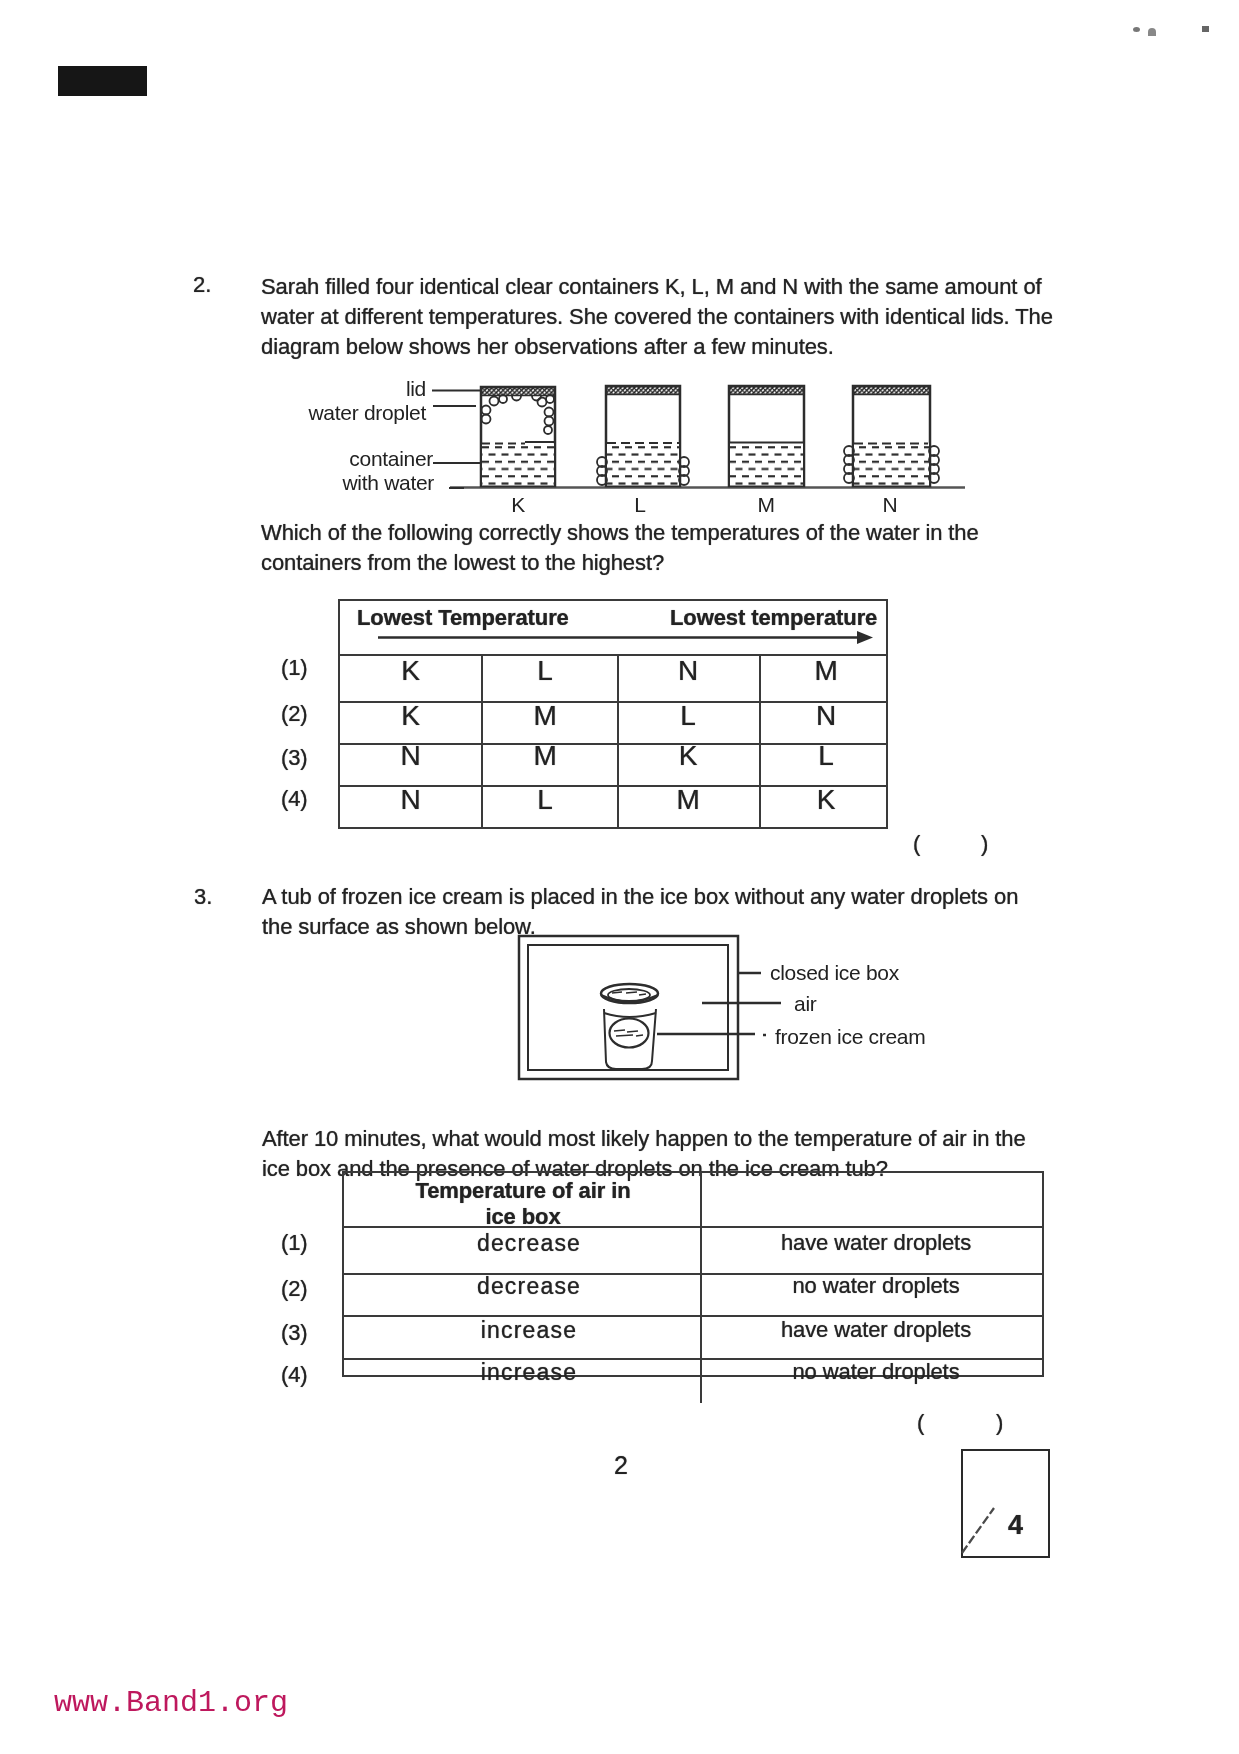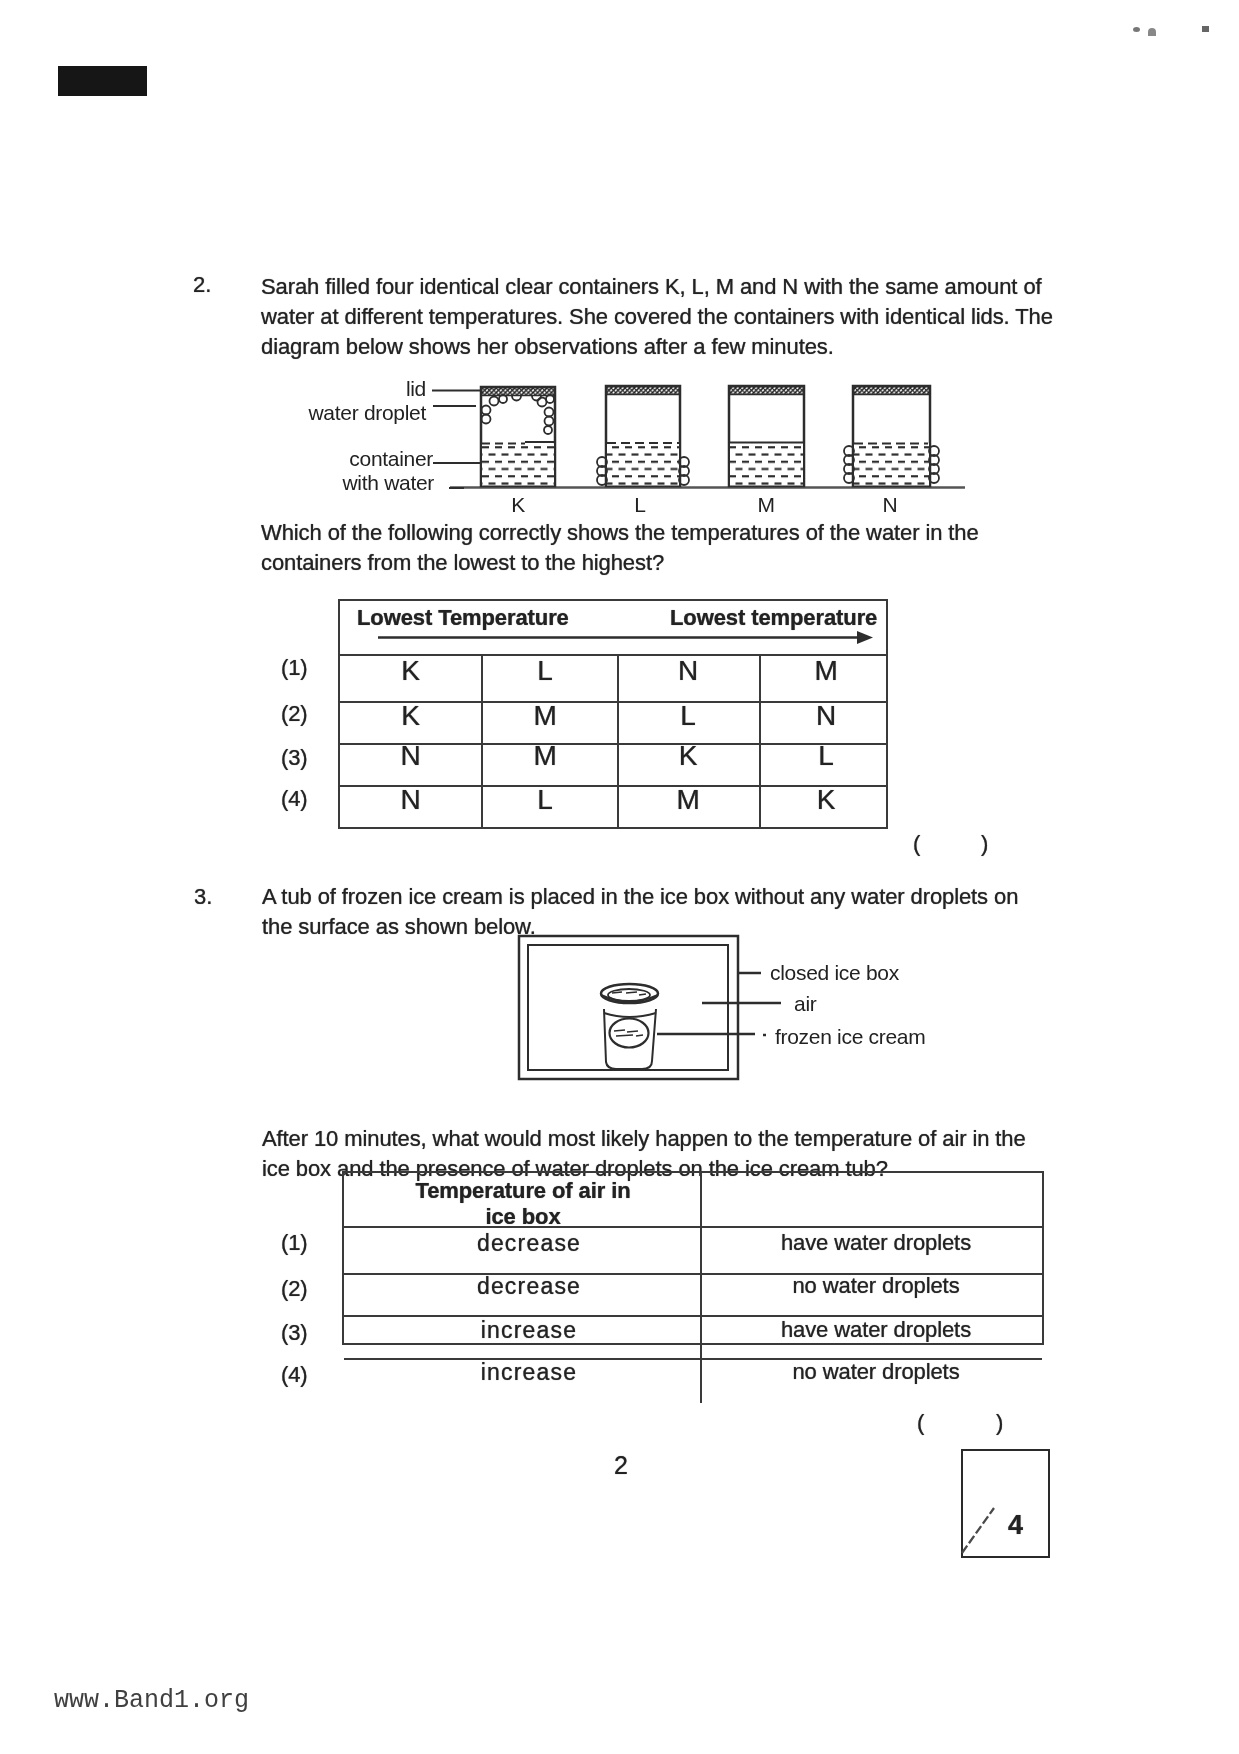--- a/index.html
+++ b/index.html
@@ -186,21 +186,21 @@
     </g>
     <g font-family="Liberation Sans, sans-serif" font-size="21" fill="#222" letter-spacing="-0.3">
       <text x="270" y="55">closed ice box</text>
       <text x="294" y="86">air</text>
       <text x="275" y="119">frozen ice cream</text>
     </g>
   </svg>
 
   <div class="t" style="left:262px;top:1092px;width:790px;margin-top:32px;">After 10 minutes, what would most likely happen to the temperature of air in the<br>ice box and the presence of water droplets on the ice cream tub?</div>
 
-  <div id="table2" style="position:absolute;left:342px;top:1171px;width:702px;height:174px;border:2px solid #3a3a3a;box-sizing:border-box;">
+  <div id="table2" style="position:absolute;left:342px;top:1171px;width:702px;height:206px;border:2px solid #3a3a3a;box-sizing:border-box;">
     <div class="lbl b" style="left:0;top:5px;width:358px;text-align:center;">Temperature of air in<br>ice box</div>
     <div style="position:absolute;left:0;top:53px;width:698px;height:0;border-top:2px solid #3a3a3a;"></div>
     <div style="position:absolute;left:0;top:100px;width:698px;height:0;border-top:2px solid #3a3a3a;"></div>
     <div style="position:absolute;left:0;top:142px;width:698px;height:0;border-top:2px solid #3a3a3a;"></div>
     <div style="position:absolute;left:0;top:185px;width:698px;height:0;border-top:2px solid #3a3a3a;"></div>
     <div style="position:absolute;left:356px;top:0;width:0;height:230px;border-left:2px solid #3a3a3a;"></div>
     <div class="lbl" style="left:7px;top:57px;width:356px;text-align:center;letter-spacing:1.2px;font-size:23px;">decrease</div>
     <div class="lbl" style="left:362px;top:57px;width:340px;text-align:center;">have water droplets</div>
     <div class="lbl" style="left:7px;top:100px;width:356px;text-align:center;letter-spacing:1.2px;font-size:23px;">decrease</div>
     <div class="lbl" style="left:362px;top:100px;width:340px;text-align:center;">no water droplets</div>
@@ -221,13 +221,13 @@
   <div class="lbl" style="left:614px;top:1451px;font-size:25px;">2</div>
 
   <div style="position:absolute;left:961px;top:1449px;width:85px;height:105px;border:2px solid #2a2a2a;"></div>
   <svg style="position:absolute;left:955px;top:1440px;" width="110" height="130" viewBox="0 0 110 130">
     <line x1="7" y1="113" x2="39" y2="68" stroke="#4a4a4a" stroke-width="2.3" stroke-dasharray="9 3"></line>
   </svg>
   <div class="lbl b" style="left:1008px;top:1510px;font-size:27px;">4</div>
 
 </div>
 
-  <div style="position:absolute;left:54px;top:1686px;font-family:'Liberation Mono',monospace;font-size:25px;color:#404040;">www.Band1.org</div>
+  <div style="position:absolute;left:54px;top:1686px;font-family:'Liberation Mono',monospace;font-size:30px;color:#be185d;">www.Band1.org</div>
 
 </body></html>

